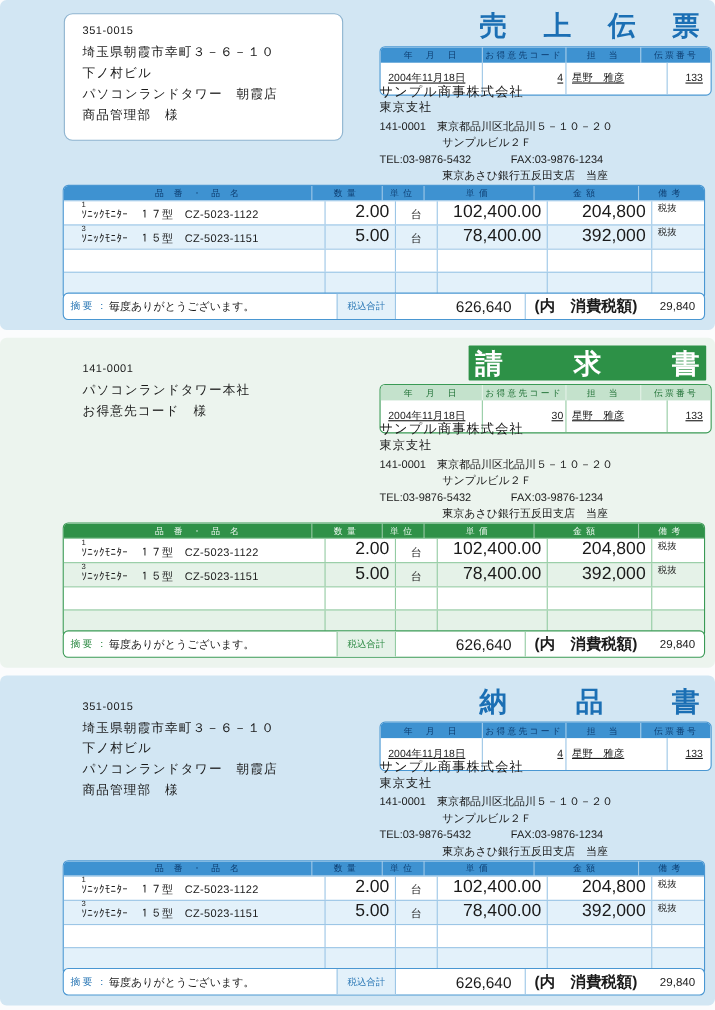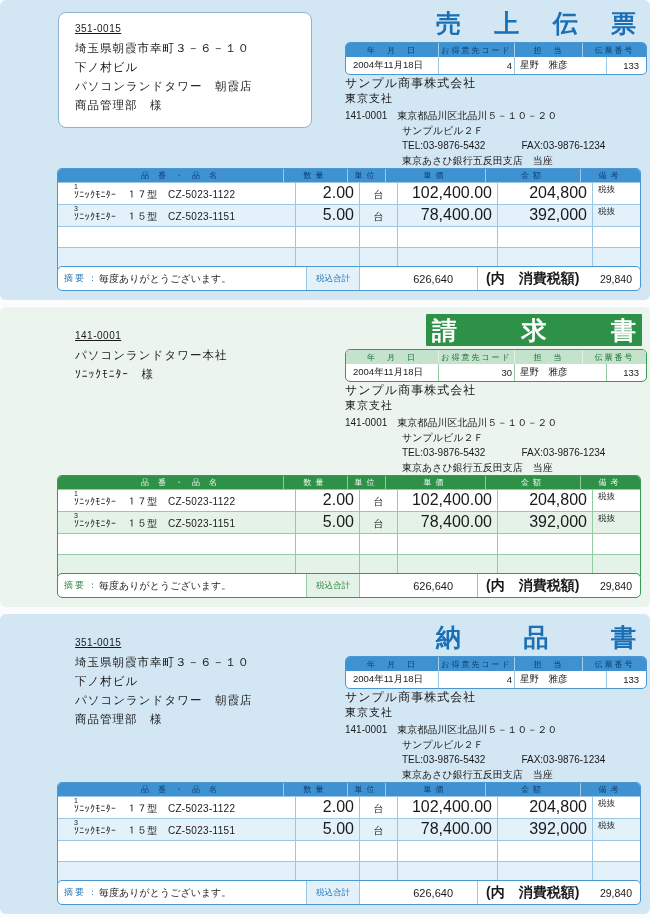--- a/index.html
+++ b/index.html
@@ -15,52 +15,52 @@
     --accent:#1b6fb4;--lbl:#2a77b5;}
   .slip.green{background:#ecf4ee;
     --line:#3a9a55;--linesoft:#93cba2;--pale:#e5f2e8;
     --mh-bg:#c4e2cc;--mh-tx:#1d6f33;--ih-bg:#2f9148;--ih-tx:#eef8f0;
     --accent:#23813a;--lbl:#2d8a44;}
 
   
   .recipient{position:absolute;left:58px;top:12px;width:254px;height:116px;
              padding:10px 16px;box-sizing:border-box;border:1px solid transparent;}
   .recipient.boxed{background:#fff;border:1px solid #8db3cf;border-radius:8px;}
-  .r-zip{font-size:10px;margin-bottom:5px;letter-spacing:.5px;text-decoration:underline;}
+  .r-zip{font-size:10px;margin-bottom:5px;letter-spacing:.5px;}
   .r-line{font-size:11.5px;line-height:19px;letter-spacing:1px;}
 
   
   .title{position:absolute;right:8px;top:7px;width:200px;height:32px;
          display:flex;justify-content:space-between;align-items:center;
          font-size:25px;font-weight:bold;color:var(--accent);padding:0 6px;}
   .slip.green .title{background:#2d9147;color:#ffffff;width:204px;border-radius:1px;}
 
   
   .meta{position:absolute;left:345px;top:42px;width:300px;
         border:1px solid var(--line);border-radius:5px;overflow:hidden;background:#fff;}
   .meta-h{display:grid;grid-template-columns:92px 76px 68px 64px;height:14px;
           background:var(--mh-bg);color:var(--mh-tx);}
   .meta-h>div{font-size:8px;display:flex;align-items:center;justify-content:center;
               letter-spacing:2px;border-left:1px solid rgba(255,255,255,.55);white-space:nowrap;}
   .meta-h>div:first-child{border-left:none;}
-  .meta-v{display:grid;grid-template-columns:92px 76px 68px 64px;height:17px;}
+  .meta-v{display:grid;grid-template-columns:92px 76px 68px 64px;height:29px;text-decoration:underline;}
   .meta-v>div{font-size:9.5px;display:flex;align-items:center;
               border-left:1px solid var(--linesoft);white-space:nowrap;}
   .meta-v>div:first-child{border-left:none;padding-left:7px;}
   .mv-code{justify-content:flex-end;padding-right:2px;}
   .mv-person{padding-left:5px;}
   .mv-number{justify-content:flex-end;padding-right:7px;margin-left:24px;}
 
   
   .issuer{position:absolute;left:345px;top:76px;width:300px;font-size:10px;line-height:15px;}
   .i-company{font-size:12px;letter-spacing:1px;}
   .i-branch{font-size:11px;letter-spacing:1px;margin-bottom:2px;}
   .i-addr{display:flex;gap:10px;}
   .i-sub{margin-left:57px;}
-  .i-telfax{display:flex;gap:36px;margin-left:57px;}
+  .i-telfax{display:flex;gap:36px;}
 
   
   .items{position:absolute;left:57px;top:168px;width:584px;background:#fff;
          border:1px solid var(--line);border-bottom:3px solid var(--line);
          border-radius:5px 5px 3px 3px;overflow:hidden;box-sizing:border-box;}
   .irow{display:grid;grid-template-columns:225px 64px 38px 100px 95px 1fr;}
   .items .thead{height:13px;background:var(--ih-bg);color:var(--ih-tx);}
   .items .thead>div{font-size:8px;display:flex;align-items:center;justify-content:center;
                     letter-spacing:4px;border-left:1px solid rgba(255,255,255,.5);white-space:nowrap;}
   .items .thead>div:first-child{border-left:none;letter-spacing:9px;margin-left:26px;}
@@ -81,21 +81,21 @@
   .totals{position:absolute;left:57px;top:266px;width:584px;height:25px;background:#fff;
           border:1px solid var(--line);border-radius:5px;box-sizing:border-box;
           display:grid;grid-template-columns:248px 54px 118px 98px 1fr;overflow:hidden;}
   .t-summary{display:flex;align-items:center;padding-left:6px;font-size:10px;white-space:nowrap;}
   .t-summary .lbl{color:var(--lbl);font-size:9px;letter-spacing:2px;}
   .t-summary .sep{color:var(--lbl);font-size:9px;margin:0 2px;}
   .t-label{background:var(--pale);color:var(--lbl);font-size:8.5px;
            display:flex;align-items:center;justify-content:center;
            border-left:1px solid var(--linesoft);border-right:1px solid var(--linesoft);white-space:nowrap;}
   .t-total{display:flex;align-items:center;justify-content:flex-end;
-           font-size:11px;padding-right:24px;border-right:1px solid var(--linesoft);}
+           font-size:14px;padding-right:12px;border-right:1px solid var(--linesoft);}
   .t-taxlbl{display:flex;align-items:center;font-size:14px;padding-left:8px;white-space:nowrap;font-weight:bold;}
   .t-tax{display:flex;align-items:center;justify-content:flex-end;font-size:10.5px;padding-right:8px;}
 
   
   .hole{position:absolute;left:1px;width:11px;height:11px;border-radius:50%;
         background:#ffffff;box-shadow:0 0 2px rgba(120,150,170,.6);}
   #hole-1{top:81px;} #hole-2{top:248px;}
   .form-code{position:absolute;left:2px;top:854px;writing-mode:vertical-rl;
              transform:rotate(180deg);font-size:7px;color:#4f81a8;letter-spacing:1px;}
 </style>
@@ -214,21 +214,21 @@
       <div class="t-taxlbl">(内　消費税額)</div>
       <div class="t-tax">29,840</div>
     </div>
 
   </div>
     <div class="slip green" style="top: 307px;">
 
     <div class="recipient">
       <div class="r-zip">141-0001</div>
       <div class="r-line">パソコンランドタワー本社</div>
-      <div class="r-line">ｿﾆｯｸﾓﾆﾀｰ　様</div>
+      <div class="r-line">お得意先コード　様</div>
     </div>
 
     <div class="title">
         <span>請</span>
         <span>求</span>
         <span>書</span>
       </div>
 
     <div class="meta">
       <div class="meta-h">

